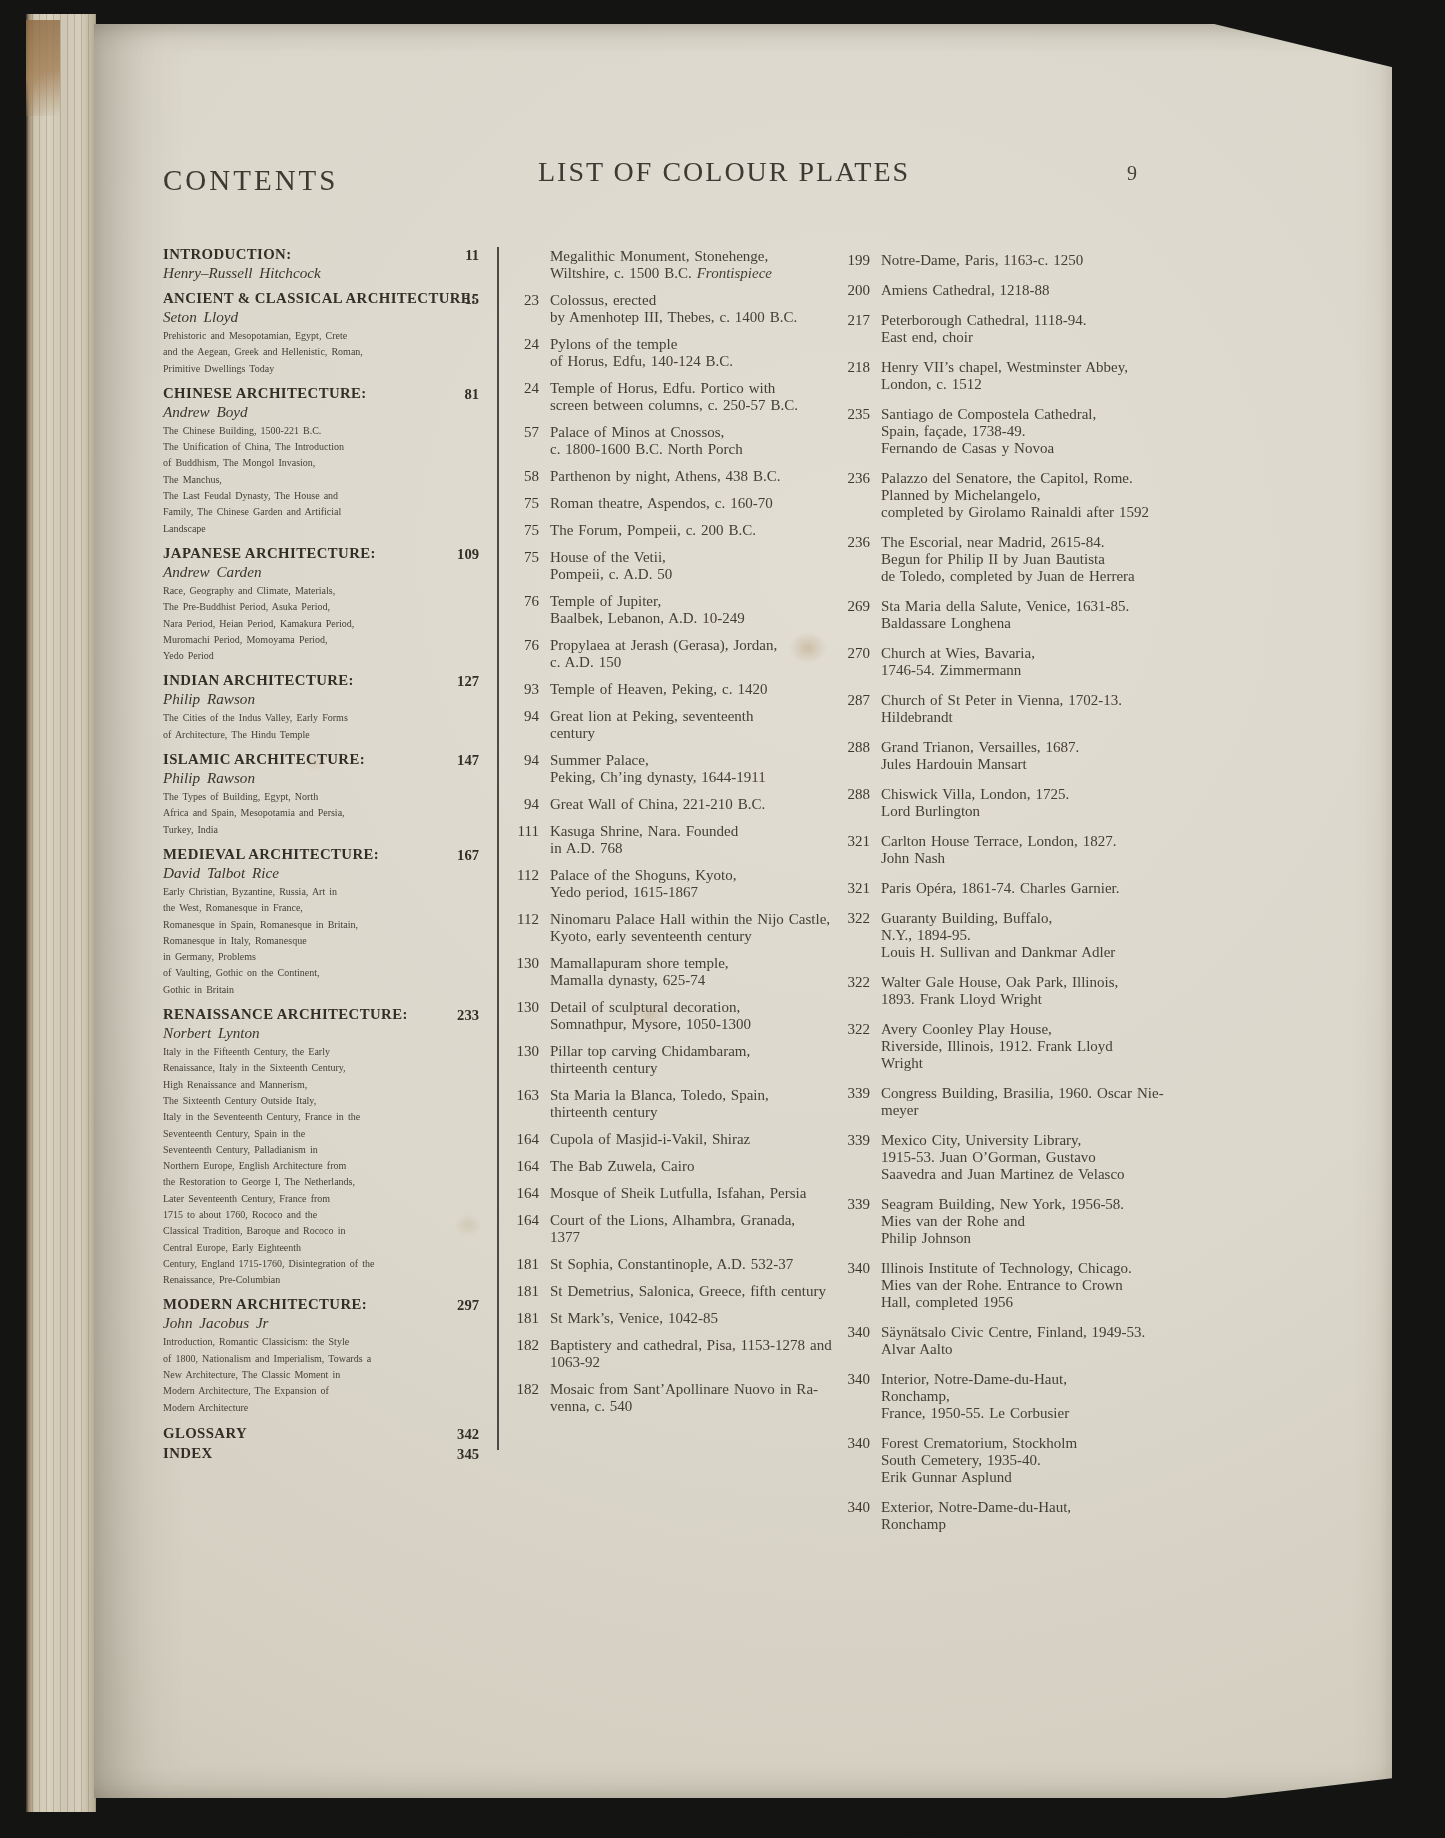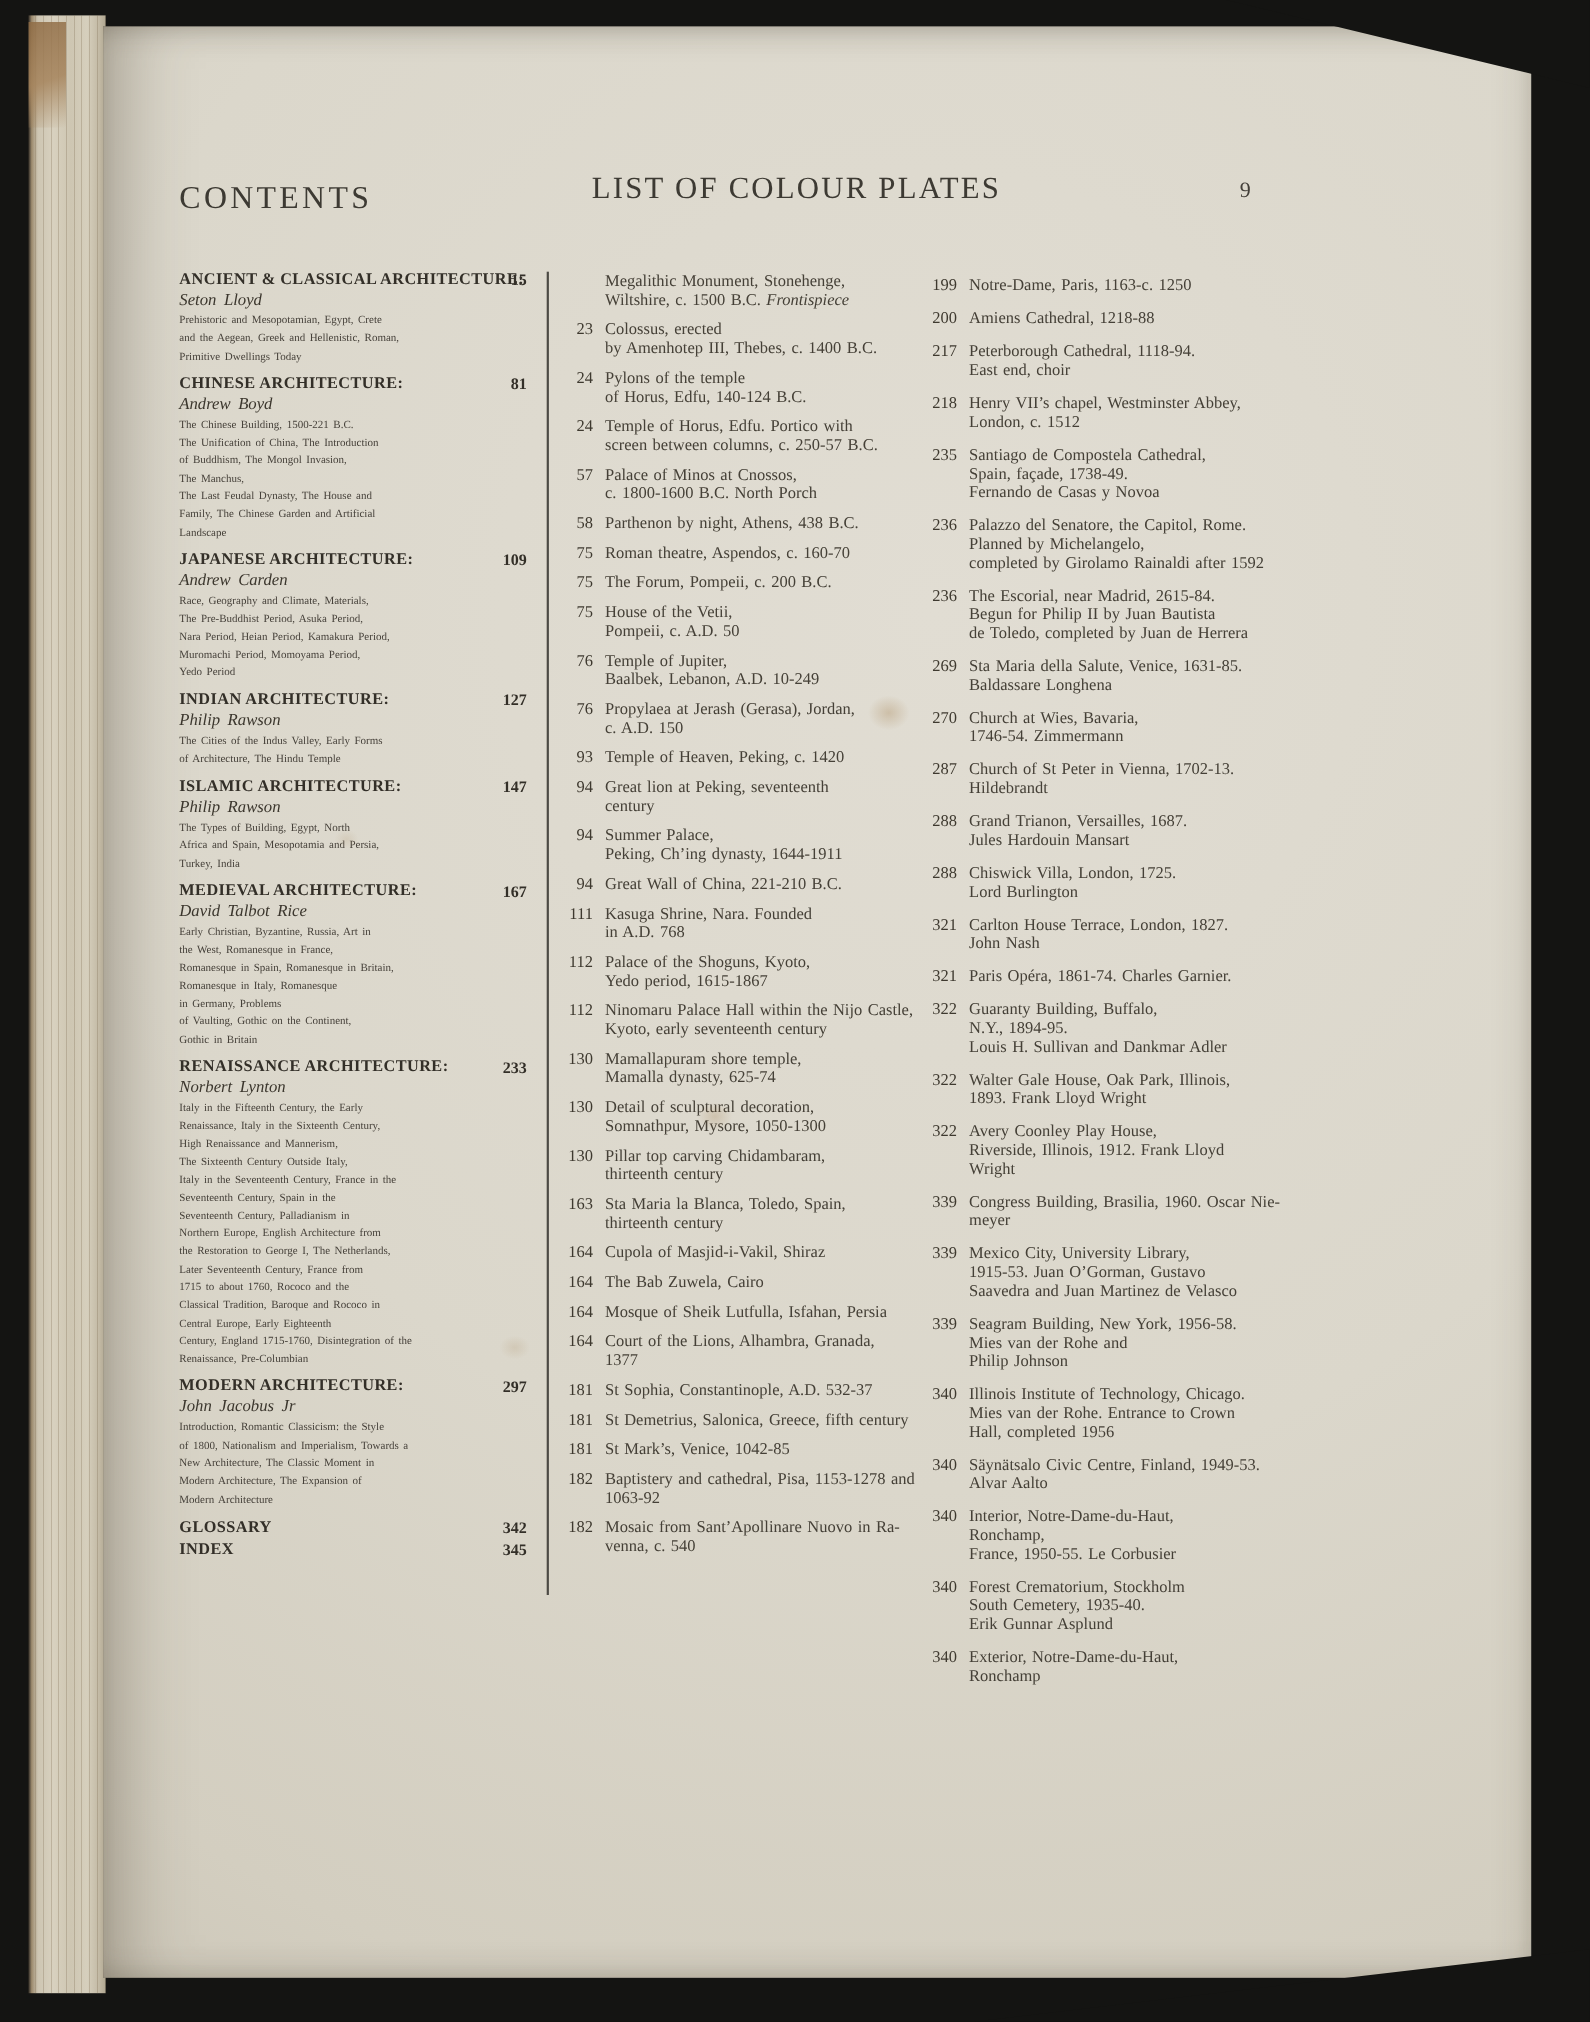--- a/index.html
+++ b/index.html
@@ -86,20 +86,28 @@
 <div class="scene">
   <div class="edge-stack"></div>
   <div class="brown-corner"></div>
 
   <div class="page">
     <div class="header-contents">CONTENTS</div>
     <div class="header-plates">LIST OF COLOUR PLATES</div>
     <div class="folio">9</div>
 
     <div class="contents-col">
+  <div class="c-section">
+    <div class="c-titleline">
+      <span class="c-title">INTRODUCTION:</span>
+      <span class="c-page">11</span>
+    </div>
+    <div class="c-author">Henry–Russell Hitchcock</div>
+
+  </div>
 
   <div class="c-section">
     <div class="c-titleline">
       <span class="c-title">ANCIENT &amp; CLASSICAL ARCHITECTURE:</span>
       <span class="c-page">15</span>
     </div>
     <div class="c-author">Seton Lloyd</div>
     <div class="c-desc">Prehistoric and Mesopotamian, Egypt, Crete
 and the Aegean, Greek and Hellenistic, Roman,
 Primitive Dwellings Today</div>

